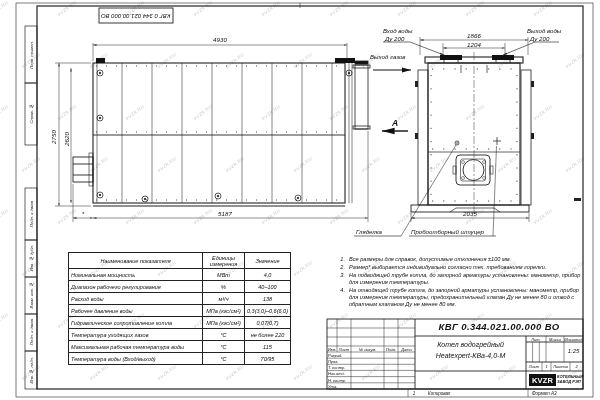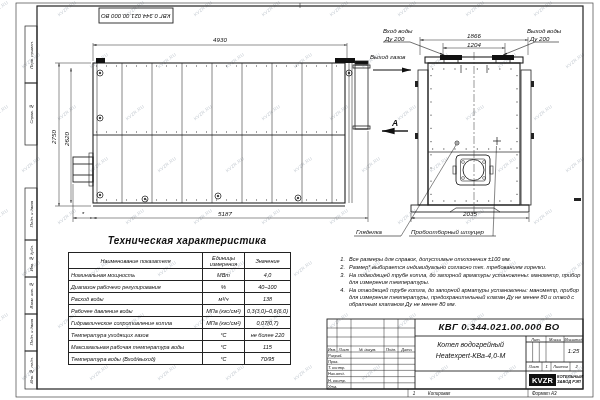--- a/index.html
+++ b/index.html
@@ -422,21 +422,20 @@
     <div class="vtext">Подп. и дата</div>
     </div>
   <div class="vbox" style="left:25px;top:351px;width:12px;height:38px;">
     <div class="vtext">Инв. № подл.</div>
     </div>
 
   <div id="topstamp" class="abs">
     <div>КВГ 0.344.021.00.000 ВО</div>
   </div>
 
-  <div id="tbl-title" class="abs">Техническая характеристика</div>
   <table id="tech-table" class="abs">
     <colgroup>
         <col style="width:134px">
         <col style="width:42px">
         <col style="width:46px">
       </colgroup>
     <tbody>
         <tr class="hd">
       <td>Наименование показателя</td>
       <td>Единицы измерения</td>

